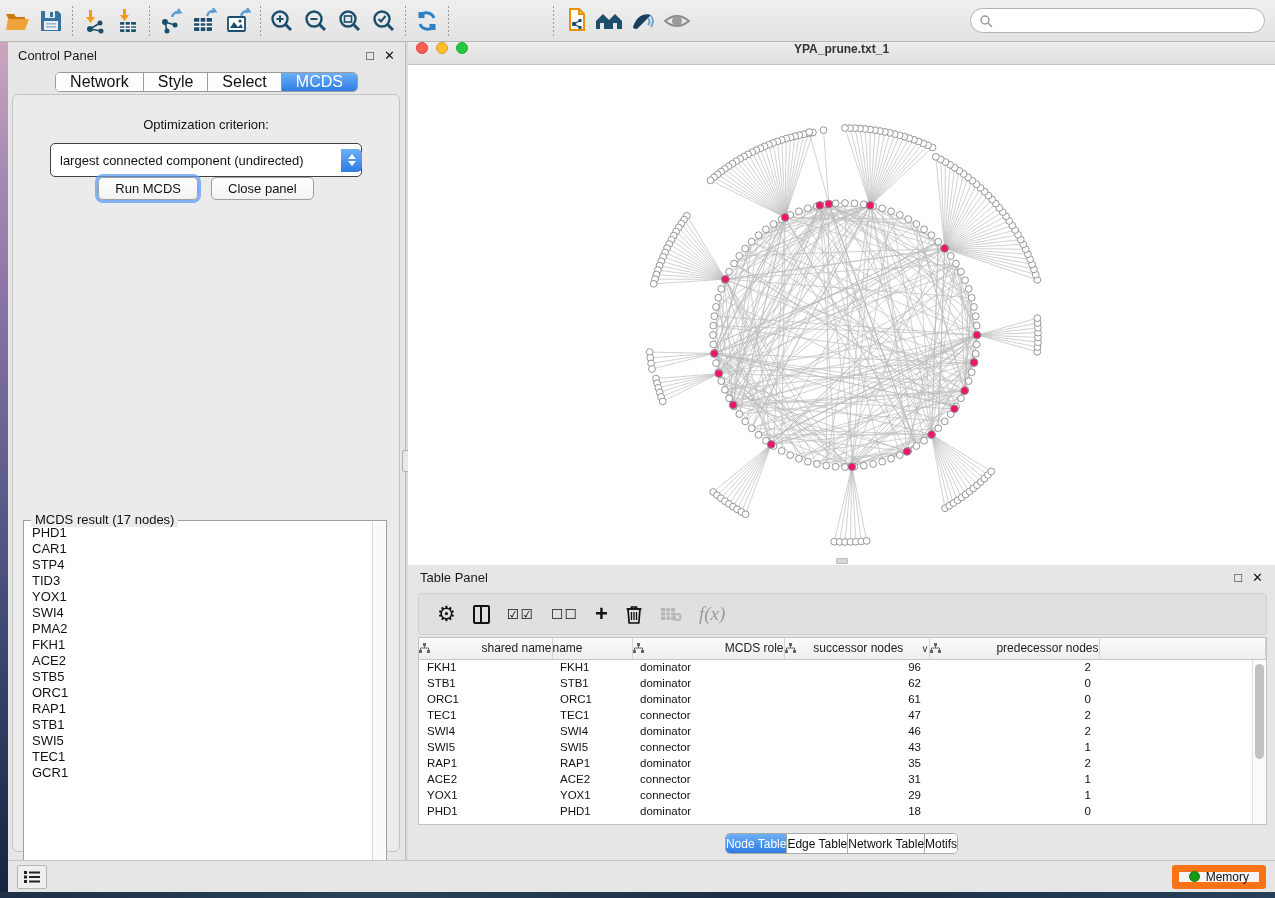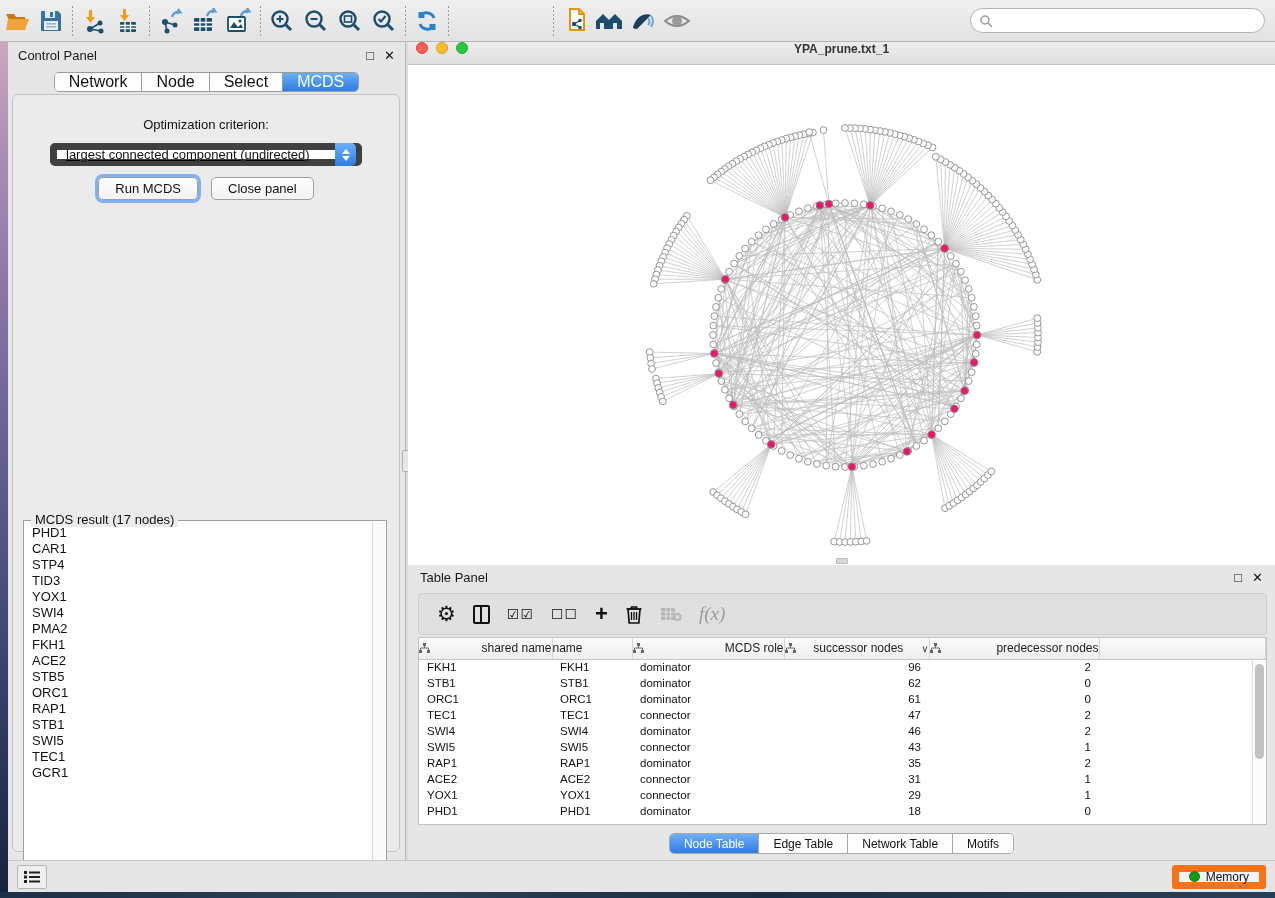--- a/index.html
+++ b/index.html
@@ -33,22 +33,22 @@
   .win-ic { font-size:13px; color:#111; line-height:1; cursor:default; }
   .seg-tabs { display:flex; justify-content:center; margin-top:4px; }
   .seg { display:flex; border:1px solid #9a9a9a; border-radius:5px; overflow:hidden; background:#fff; height:20px; }
   .seg-tab { font-size:16px; padding:2px 14px; border-right:1px solid #9a9a9a; color:#111;
     display:flex; align-items:center; background:#fdfdfd; }
   .seg-tab:last-child { border-right:none; }
   .seg-tab.sel { background:linear-gradient(#6cb0f8,#2e7ce4); color:#fff; }
   .tab-pane { position:absolute; left:4px; right:5px; top:52px; bottom:8px;
     background:#ebebeb; border:1px solid #c4c4c4; border-radius:6px; }
   .opt-label { text-align:center; font-size:13px; color:#111; margin-top:22px; }
-  .combo { position:absolute; left:37px; top:48px; width:312px; height:23px; background:#fff;
-    border:7px solid #404040; border-radius:5px; display:flex; align-items:center;text-decoration:underline; }
+  .combo { position:absolute; left:37px; top:48px; width:312px; height:34px; background:#fff;
+    border:1px solid #404040; border-radius:5px; display:flex; align-items:center; }
   .combo-text { flex:1; font-size:13px; padding-left:9px; color:#111; white-space:nowrap; overflow:hidden; }
   .combo-cap { width:21px; height:23px; margin:-1px; border-radius:0 5px 5px 0;
     background:linear-gradient(#6cb0f8,#2e7ce4); display:flex; flex-direction:column; align-items:center; justify-content:center; gap:2px; }
   .tri-up { width:0; height:0; border-left:4px solid transparent; border-right:4px solid transparent; border-bottom:5px solid #fff; }
   .tri-dn { width:0; height:0; border-left:4px solid transparent; border-right:4px solid transparent; border-top:5px solid #fff; }
   .btn-row { position:absolute; left:0; right:0; top:82px; display:flex; justify-content:center; gap:13px; }
   .mac-btn { font-size:13px; color:#111; background:linear-gradient(#ffffff,#f2f2f2);
     border:1px solid #9f9f9f; border-radius:5px; padding:3px 16px; }
   .mac-btn.focused { box-shadow:0 0 0 3px rgba(94,158,245,.75); }
   .result-box { position:absolute; left:10px; right:12px; top:425px; height:370px; }
@@ -95,21 +95,21 @@
     border-right:1px solid #d4d4d4; font-size:12px; font-weight:normal; color:#222; position:relative; }
   .node-table th .th-inner { display:flex; align-items:center; justify-content:space-between; gap:5px; }
   .node-table td { height:16px; font-size:11.5px; color:#111; padding:0 8px; white-space:nowrap; overflow:hidden; }
   .td-num { text-align:right; }
   .tree-ic { display:inline-block; }
   .sort-ic { font-size:10px; color:#444; }
   .tbl-scroll { position:absolute; top:22px; bottom:0; right:0; width:14px; background:#fcfcfc; border-left:1px solid #e0e0e0; }
   .tbl-thumb { position:absolute; left:2px; top:4px; width:9px; height:95px; background:#c1c1c1; border-radius:5px; }
   .bottom-tabs { position:absolute; left:0; right:0; bottom:6px; display:flex; justify-content:center; }
   .btab-group { display:flex; border:1px solid #a8a8a8; border-radius:5px; overflow:hidden; height:21px; background:#fff; }
-  .btab { font-size:12px; color:#111; padding:2px 14px; border-right:1px solid #a8a8a8; background:#fdfdfd; display:flex; align-items:center; }
+  .btab { font-size:12px; color:#111; padding:2px 0; border-right:1px solid #a8a8a8; background:#fdfdfd; display:flex; align-items:center; }
   .btab:last-child { border-right:none; }
   .btab.sel { background:linear-gradient(#6cb0f8,#2e7ce4); color:#fff; }
 
   
   .status-bar { position:absolute; left:8px; right:0; bottom:6px; height:32px; background:#e6e6e6; border-top:1px solid #c6c6c6;
     display:flex; align-items:center; padding:0 9px; }
   .list-btn { width:30px; height:24px; border:1px solid #b5b5b5; background:#efefef; border-radius:2px;
     display:flex; align-items:center; justify-content:center; }
   .memory-btn { margin-left:auto; height:24px; border:7px solid #f97316; background:#f4f4f4; border-radius:3px;
     display:flex; align-items:center; gap:6px; padding:0 10px; font-size:12px; color:#111; }
@@ -270,21 +270,21 @@
     <div class="cp-header">
       <span class="panel-title">Control Panel</span>
       <span class="win-icons">
         <span class="win-ic">□</span>
         <span class="win-ic">✕</span>
       </span>
     </div>
     <div class="seg-tabs">
       <div class="seg" id="cp-tabs">
           <div class="seg-tab">Network</div>
-          <div class="seg-tab">Node</div>
+          <div class="seg-tab">Style</div>
           <div class="seg-tab">Select</div>
           <div class="seg-tab sel">MCDS</div>
         </div>
     </div>
     <div class="tab-pane">
       <div class="opt-label">Optimization criterion:</div>
       <div class="combo">
         <span class="combo-text">largest connected component (undirected)</span>
         <span class="combo-cap">
             <span class="tri-up"></span>

